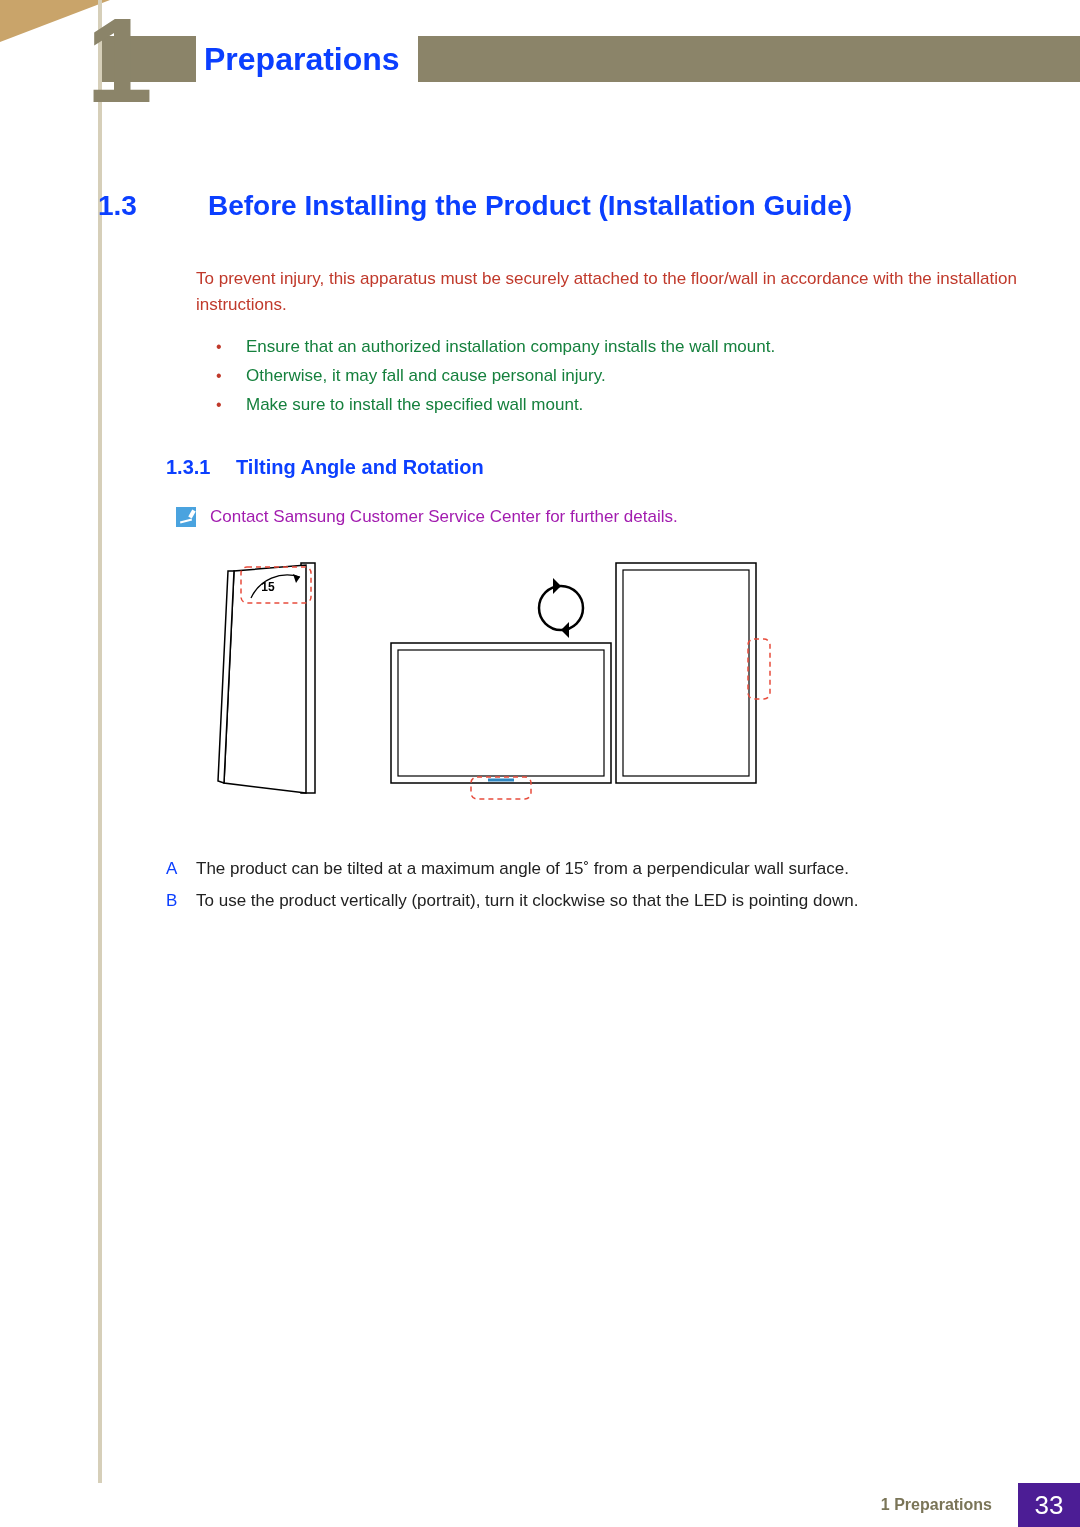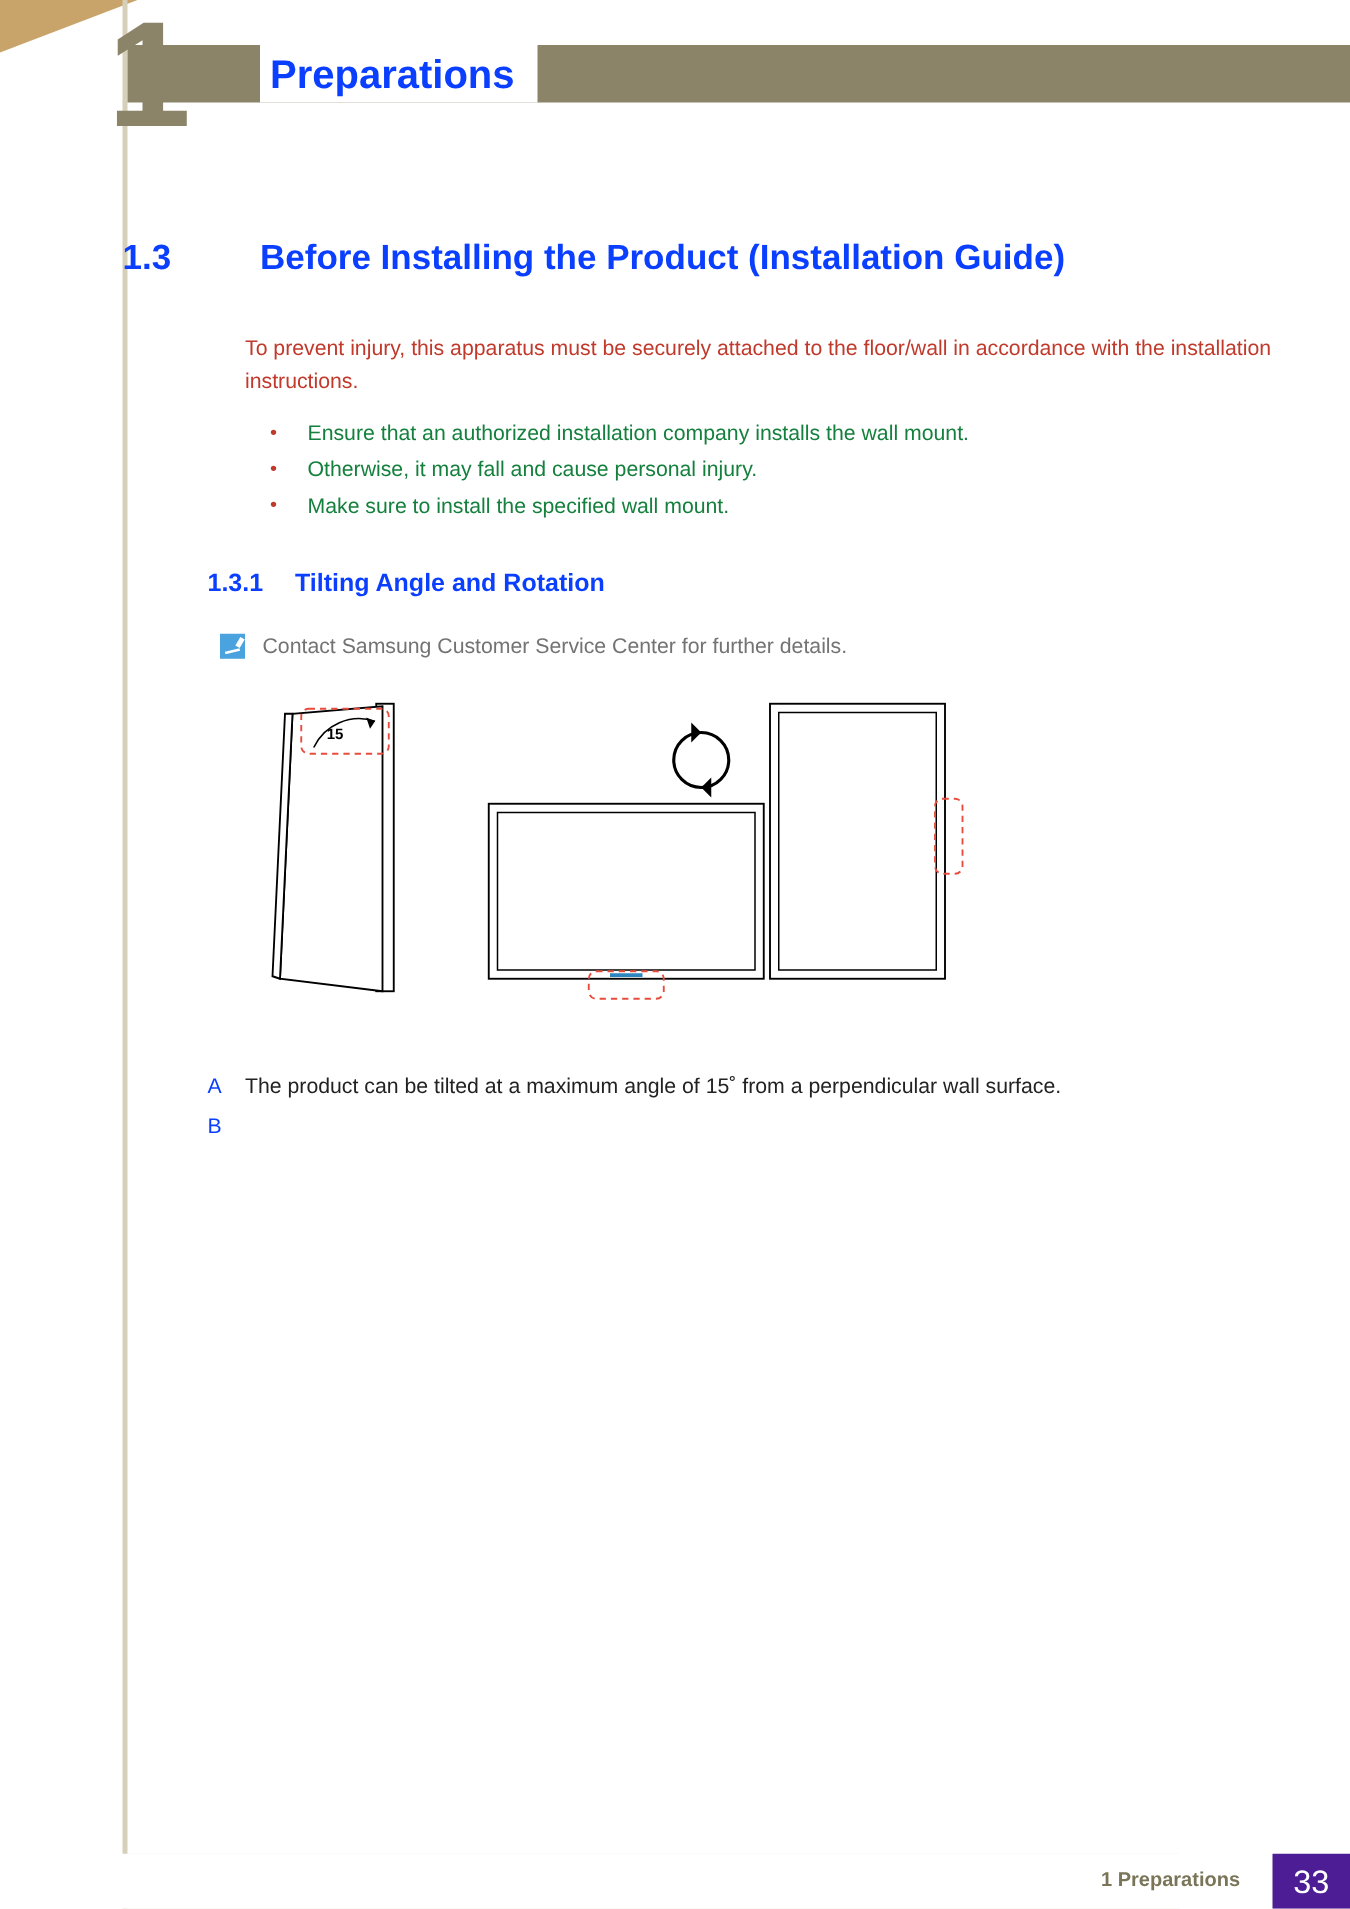--- a/index.html
+++ b/index.html
@@ -49,21 +49,20 @@
     top: 36px;
     left: 196px;
     height: 46px;
     line-height: 46px;
     color: #0b3fff;
     background: #ffffff;
     padding: 0 18px 0 8px;
     font-size: 32px;
     font-weight: bold;
     z-index: 3;
-    margin-left: 12px;
   }
   .content {
     position: absolute;
     top: 190px;
     left: 98px;
     right: 60px;
   }
   .section-row { display: flex; margin-bottom: 44px; }
   .section-num {
     width: 110px;
@@ -136,21 +135,21 @@
     transform: rotate(-14deg);
   }
   .note-icon::before {
     content: "";
     position: absolute;
     right: 2px; top: 3px;
     width: 4px; height: 8px;
     background: #fff;
     transform: rotate(30deg);
   }
-  .note-text { font-size: 17px; color: #737373; }
+  .note-text { font-size: 17px; color: #a21caf; }
   .diagram-area {
     margin-left: 98px;
     width: 640px;
     height: 260px;
     position: relative;
     margin-bottom: 40px;
     font-weight: bold;
   }
   .ab-list {
     margin-left: 68px;
@@ -266,20 +265,21 @@
     </svg>
   </div>
 
   <div class="ab-list">
     <div class="ab-row">
       <div class="ab-label">A</div>
       <div>The product can be tilted at a maximum angle of 15˚ from a perpendicular wall surface.</div>
     </div>
     <div class="ab-row">
       <div class="ab-label">B</div>
+      <div>To use the product vertically (portrait), turn it clockwise so that the LED is pointing down.</div>
     </div>
   </div>
 
 </div>
 
 <div class="footer">
   <div class="footer-left-strip"></div>
   <div class="footer-left">1 Preparations</div>
   <div class="footer-page">33</div>
 </div>

